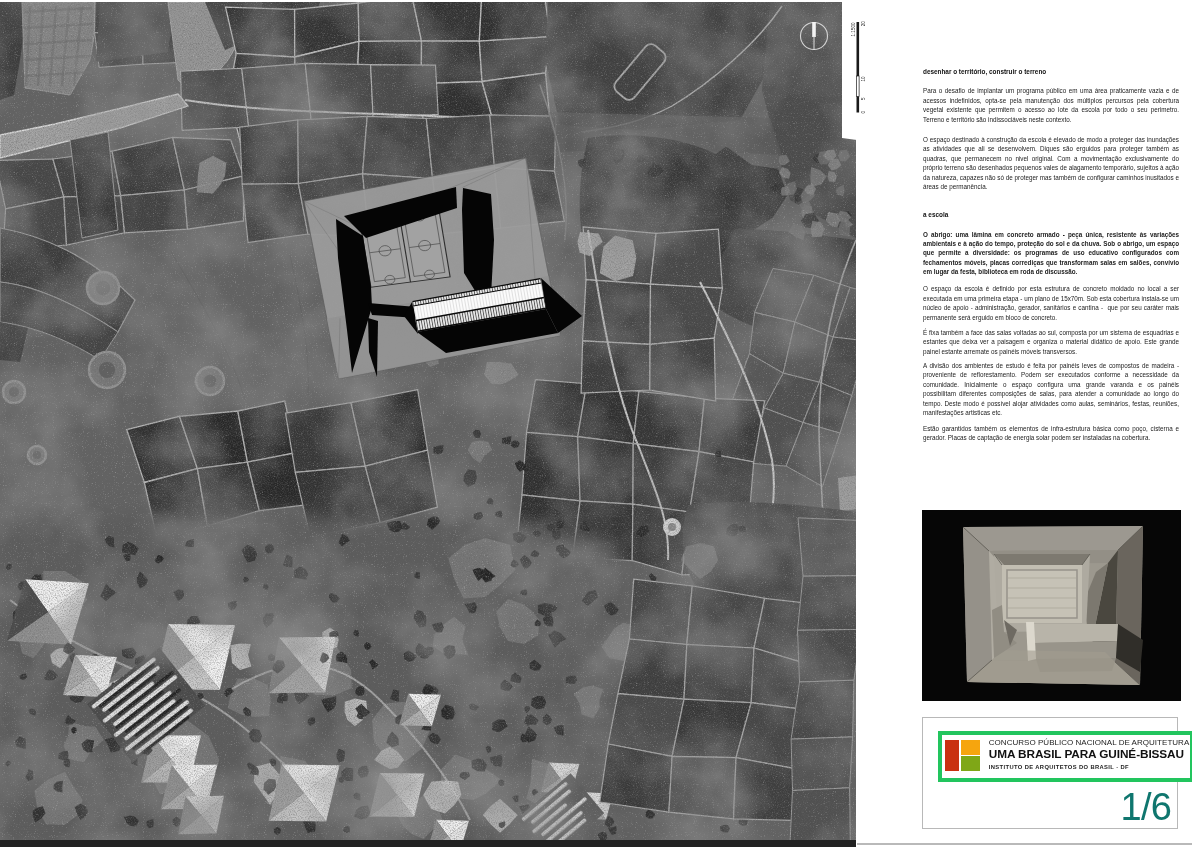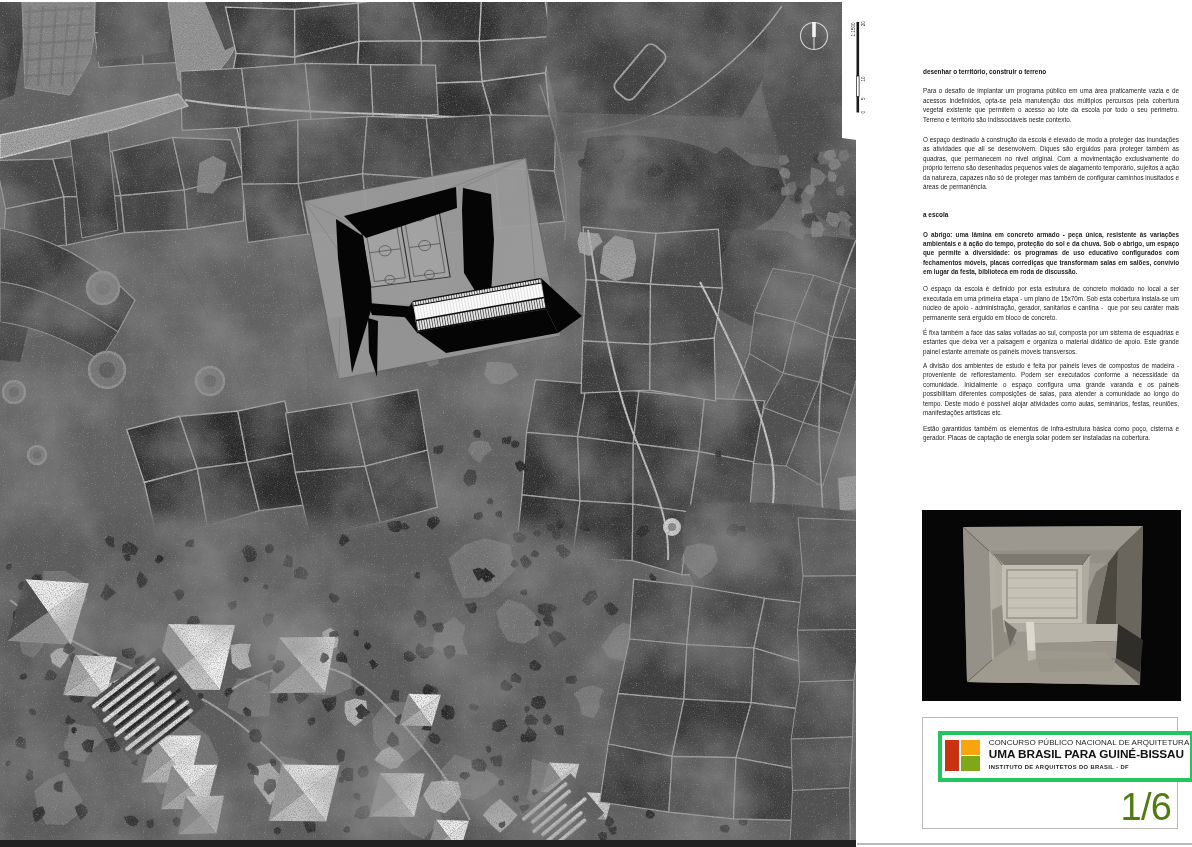--- a/index.html
+++ b/index.html
@@ -812,16 +812,16 @@
 
     <div style="position:absolute;left:19.3px;top:21.5px;width:19.5px;height:15px;background:#7fa717;"></div>
 
     <div style="position:absolute;left:47.3px;top:3.5px;width:200px;font:8px 'Liberation Sans',sans-serif;letter-spacing:0.03px;color:#1c1c1c;white-space:nowrap;">CONCURSO PÚBLICO NACIONAL DE ARQUITETURA</div>
 
     <div style="position:absolute;left:47.3px;top:12.5px;width:200px;font:bold 11.8px 'Liberation Sans',sans-serif;letter-spacing:-0.1px;color:#111;white-space:nowrap;">UMA BRASIL PARA GUINÉ-BISSAU</div>
 
     <div style="position:absolute;left:47.3px;top:29.5px;font:bold 5.8px 'Liberation Sans',sans-serif;letter-spacing:0.38px;color:#1c1c1c;white-space:nowrap;">INSTITUTO DE ARQUITETOS DO BRASIL - DF</div>
   </div>
 
-  <div style="position:absolute;right:5.5px;top:68px;font:38px 'Liberation Sans',sans-serif;color:#4d7c0f;letter-spacing:-0.8px;">1/6</div>
+  <div style="position:absolute;right:5.5px;top:68px;font:38px 'Liberation Sans',sans-serif;color:#0f766e;letter-spacing:-0.8px;">1/6</div>
 </div>
 
 <div style="position:absolute;left:857px;top:843px;width:335px;height:1.6px;background:#b9b9b9;"></div>
 
 </body></html>

